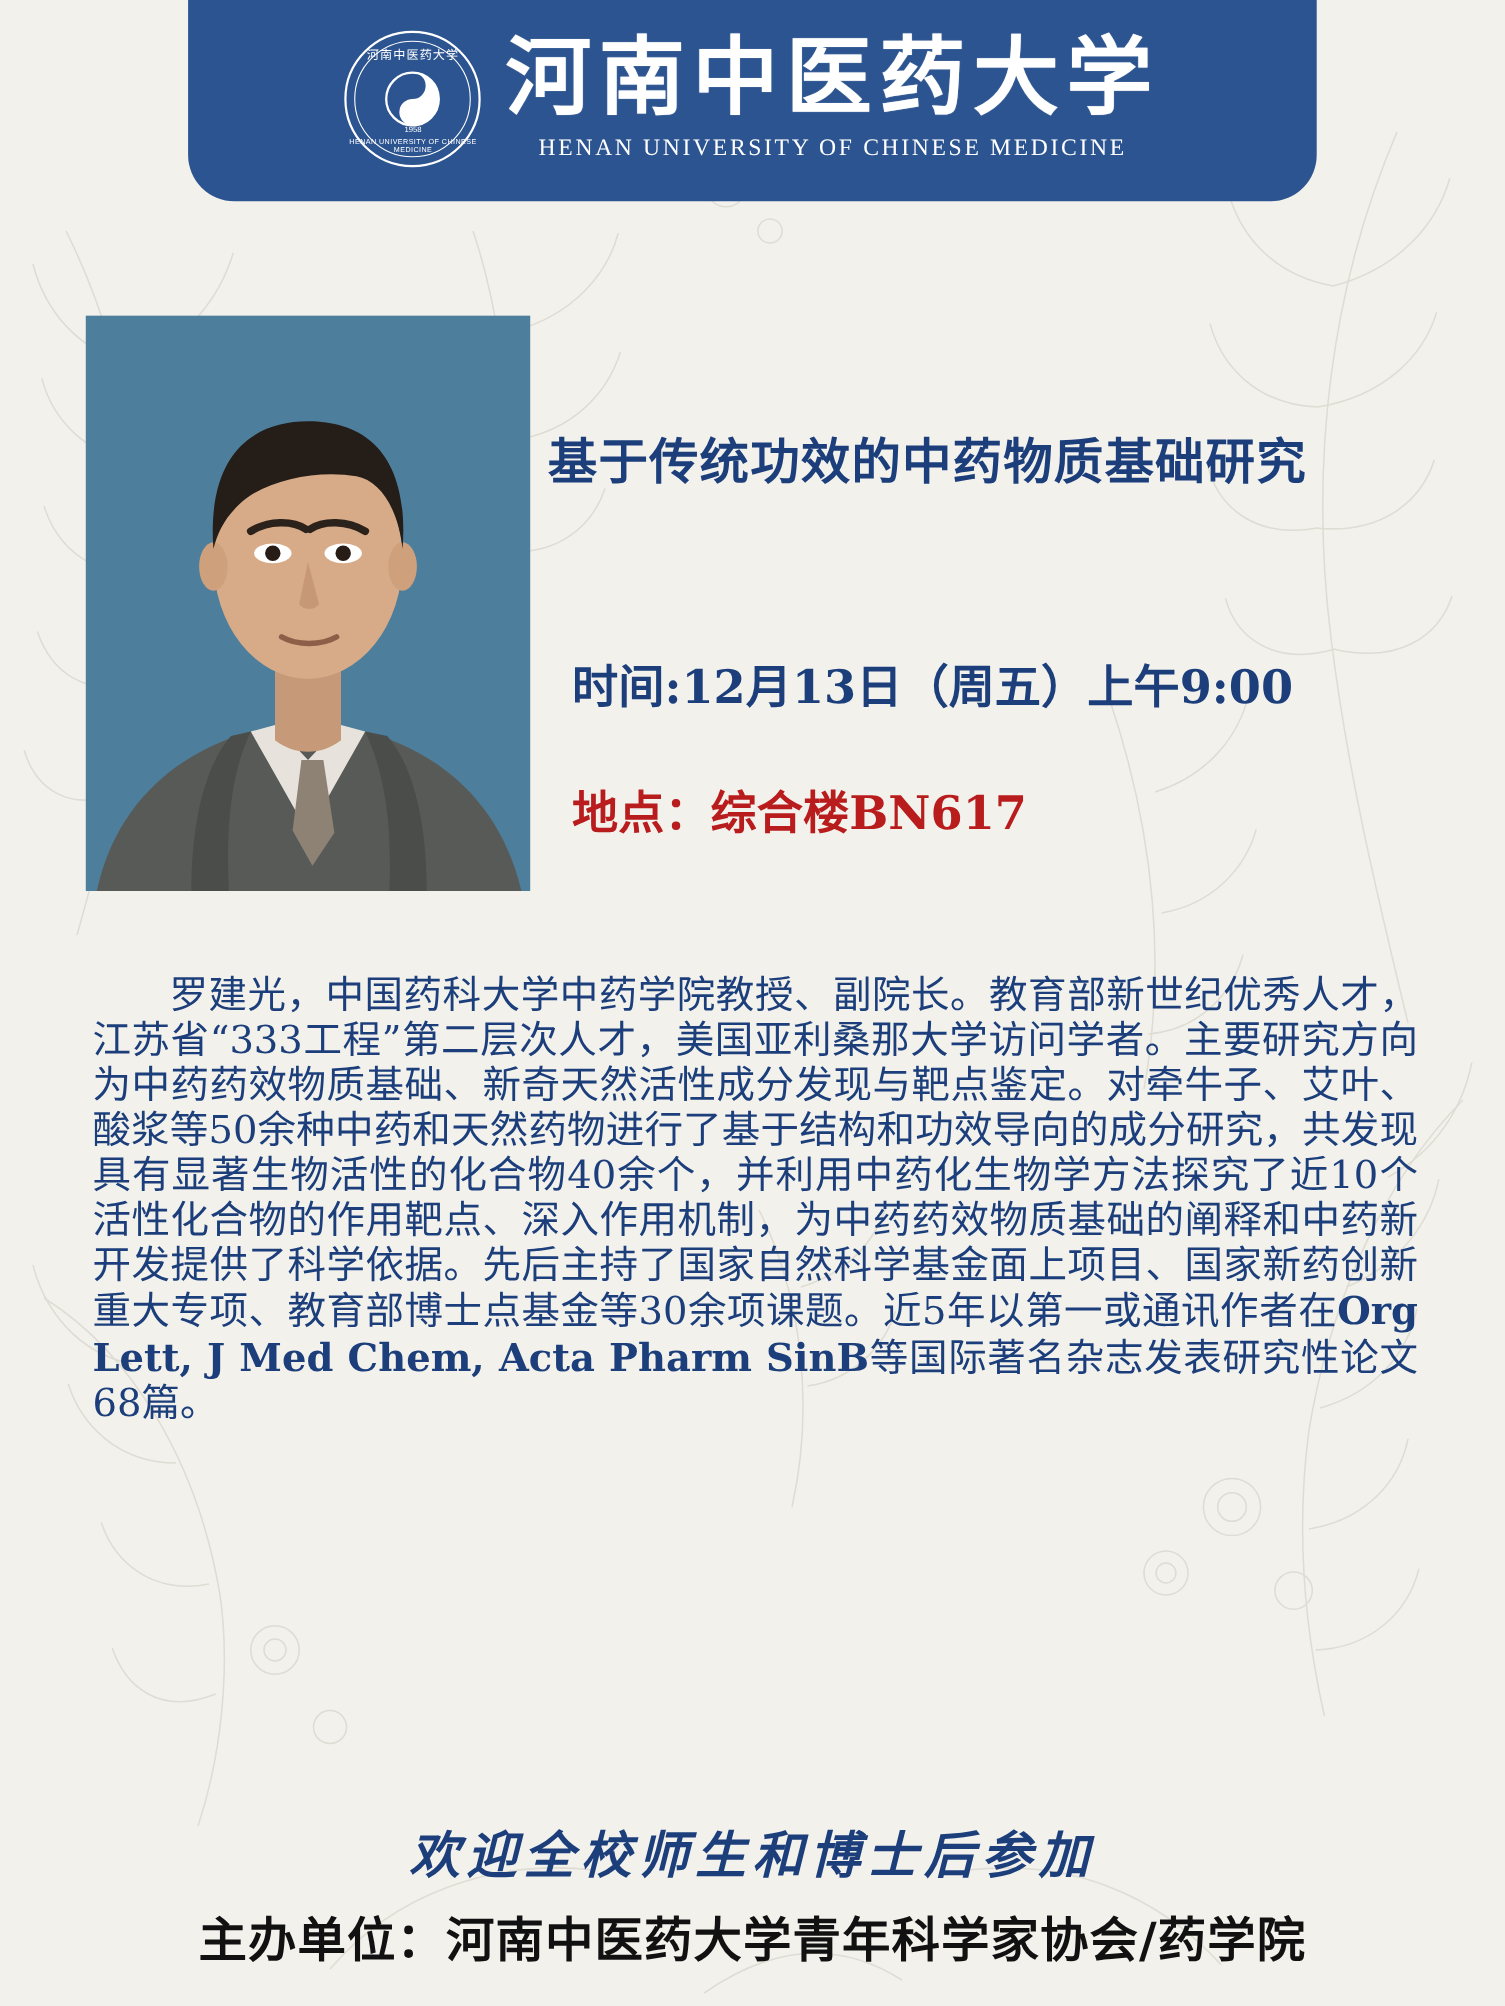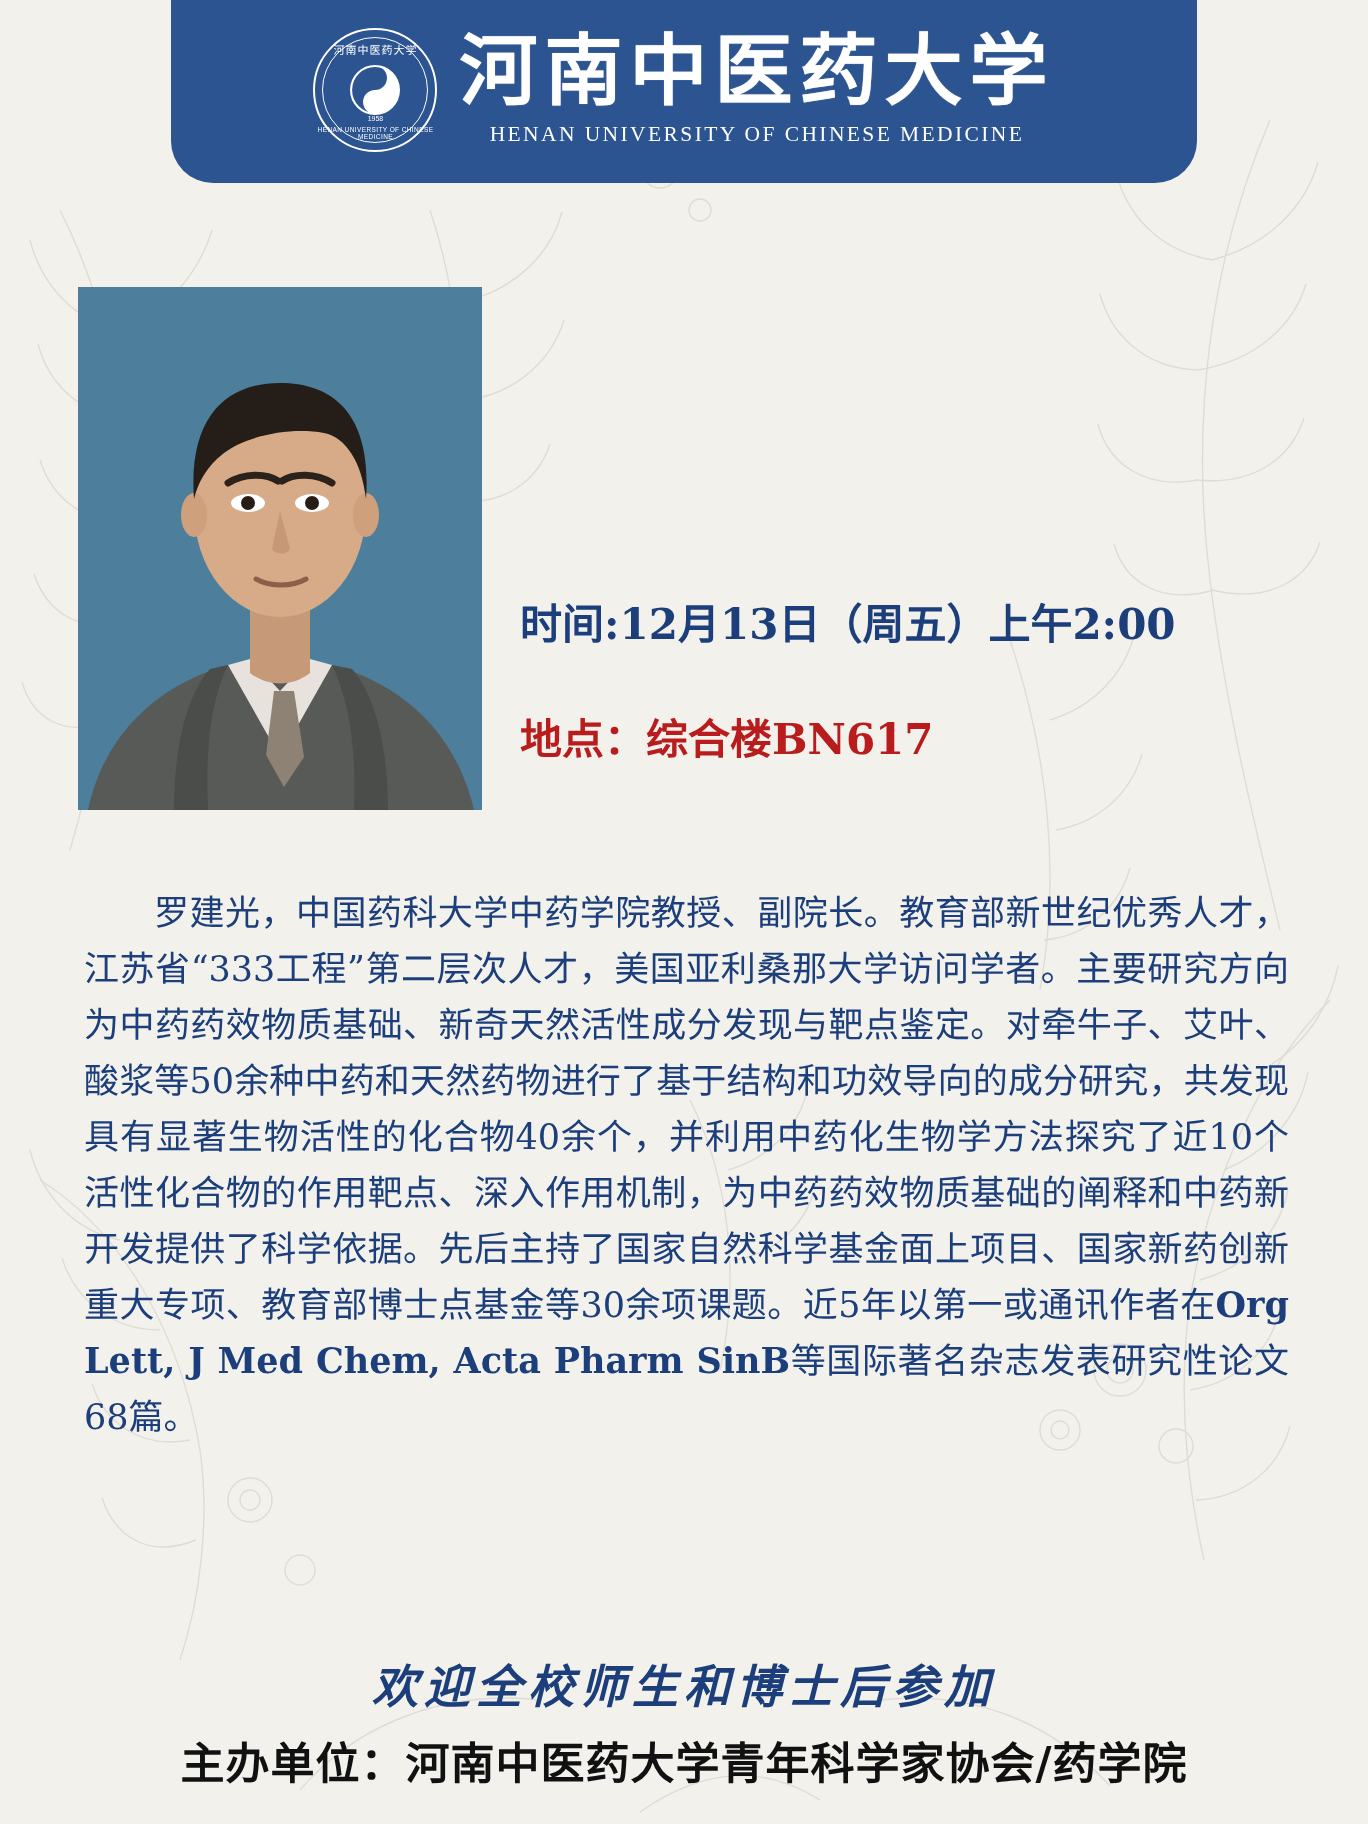--- a/index.html
+++ b/index.html
@@ -186,21 +186,21 @@
   }
 
   
   .bio {
     position: absolute;
     left: 84px;
     top: 885px;
     width: 1205px;
     color: #1c3f7c;
     font-size: 35px;
-    line-height: 56px;
+    line-height: 41px;
     text-align: justify;
     text-indent: 70px;
     font-family: "DejaVu Serif", "Liberation Serif", serif;
   }
   .bio b { font-weight: 700; }
 
   
   .welcome {
     position: absolute;
     left: 0; right: 0;
@@ -346,21 +346,22 @@
       <ellipse cx="234" cy="216" rx="17" ry="9" fill="#ffffff"></ellipse>
       <circle cx="170" cy="216" r="7" fill="#271d16"></circle>
       <circle cx="234" cy="216" r="7" fill="#271d16"></circle>
 
       <path d="M202 224 L194 262 C198 268 208 268 212 262 Z" fill="#c2926f" opacity="0.75"></path>
 
       <path d="M178 292 C192 300 214 300 228 292" stroke="#8d5f49" stroke-width="5" fill="none" stroke-linecap="round"></path>
     </svg>
   </div>
 
-  <div class="meta-time">时间:12月13日（周五）上午2:00</div>
+  <div class="talk-title">基于传统功效的中药物质基础研究</div>
+  <div class="meta-time">时间:12月13日（周五）上午9:00</div>
   <div class="meta-place">地点：综合楼BN617</div>
 
   <div class="bio"><span>罗建光，中国药科大学中药学院教授、副院长。教育部新世纪优秀人才，江苏省“333工程”第二层次人才，美国亚利桑那大学访问学者。主要研究方向为中药药效物质基础、新奇天然活性成分发现与靶点鉴定。对牵牛子、艾叶、酸浆等50余种中药和天然药物进行了基于结构和功效导向的成分研究，共发现具有显著生物活性的化合物40余个，并利用中药化生物学方法探究了近10个活性化合物的作用靶点、深入作用机制，为中药药效物质基础的阐释和中药新开发提供了科学依据。先后主持了国家自然科学基金面上项目、国家新药创新重大专项、教育部博士点基金等30余项课题。近5年以第一或通讯作者在</span><b>Org Lett, J Med Chem, Acta Pharm SinB</b><span>等国际著名杂志发表研究性论文68篇。</span></div>
 
   <div class="welcome">欢迎全校师生和博士后参加</div>
   <div class="organizer">主办单位：河南中医药大学青年科学家协会/药学院</div>
 
 </div>
 
 </body></html>

